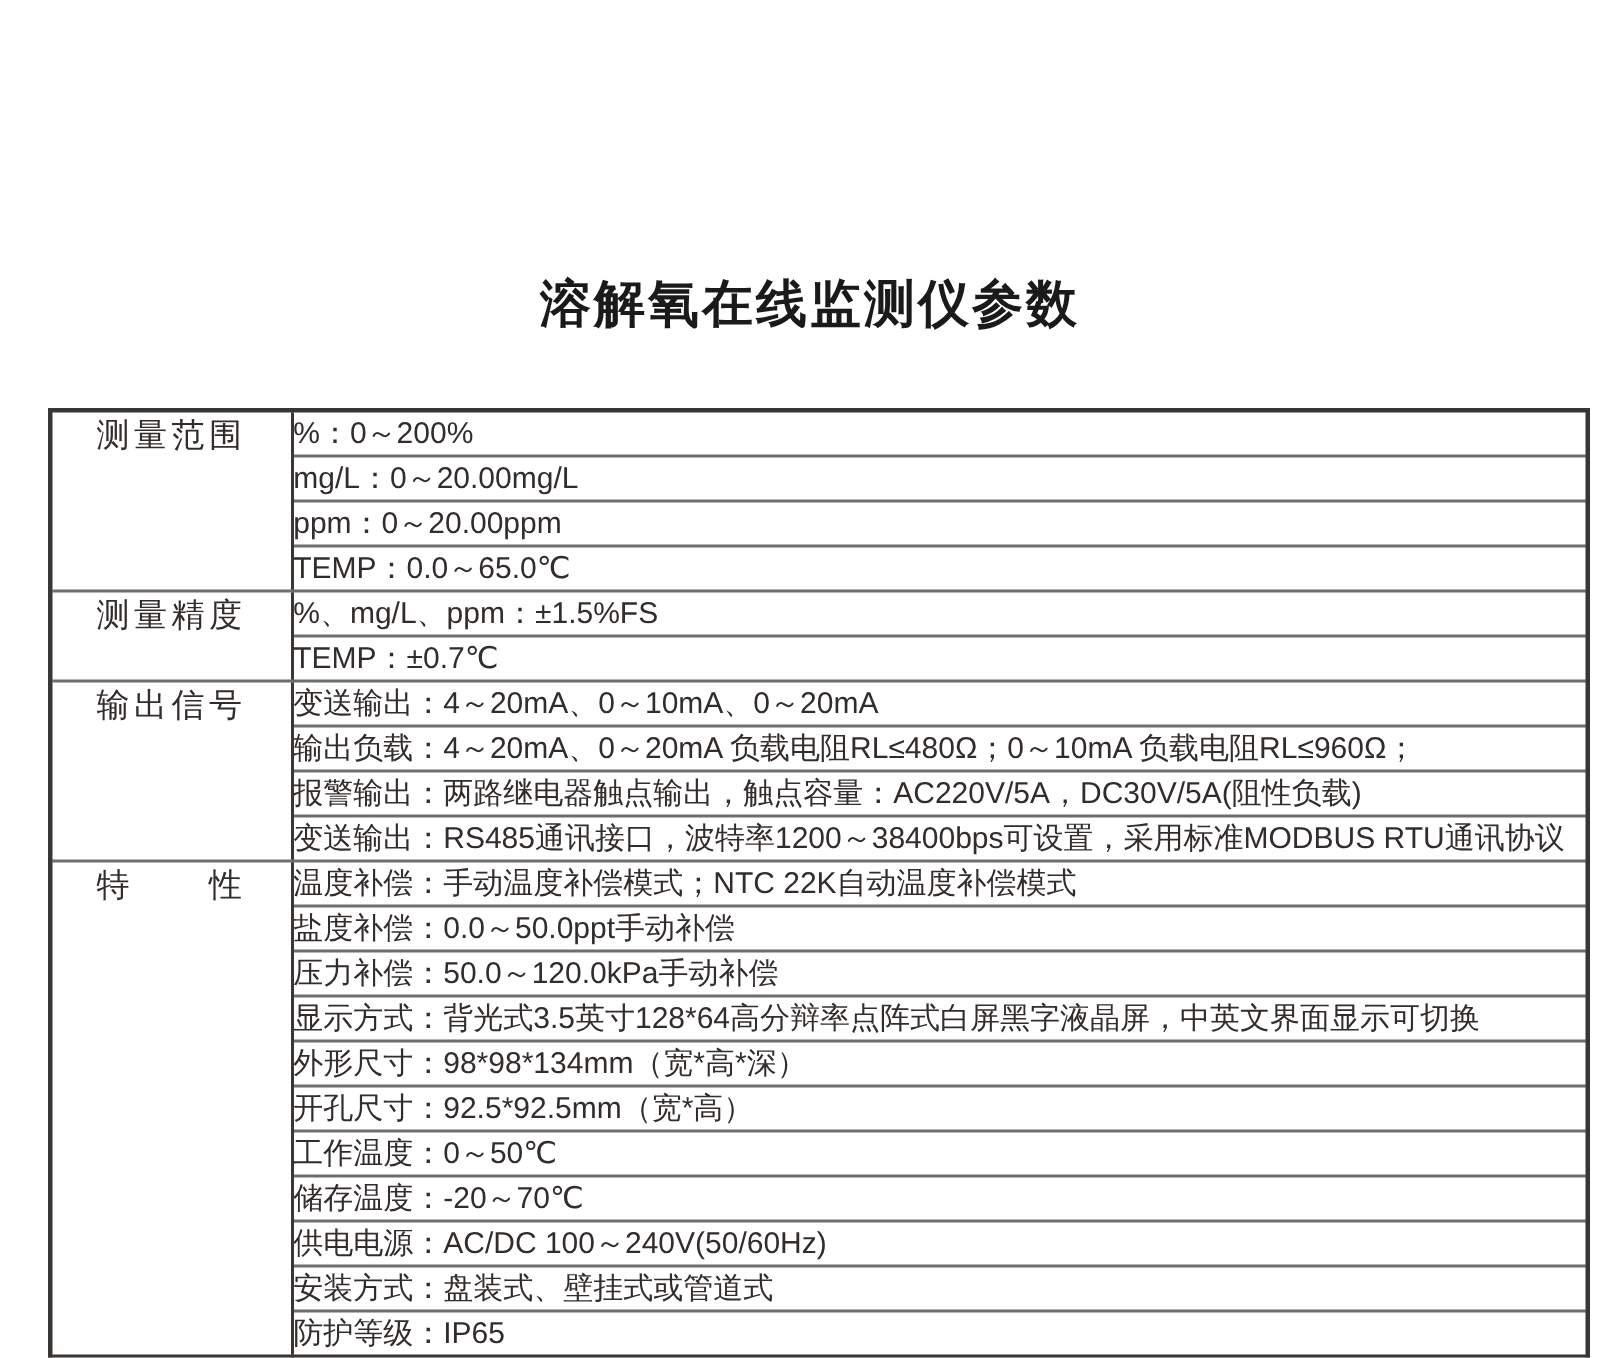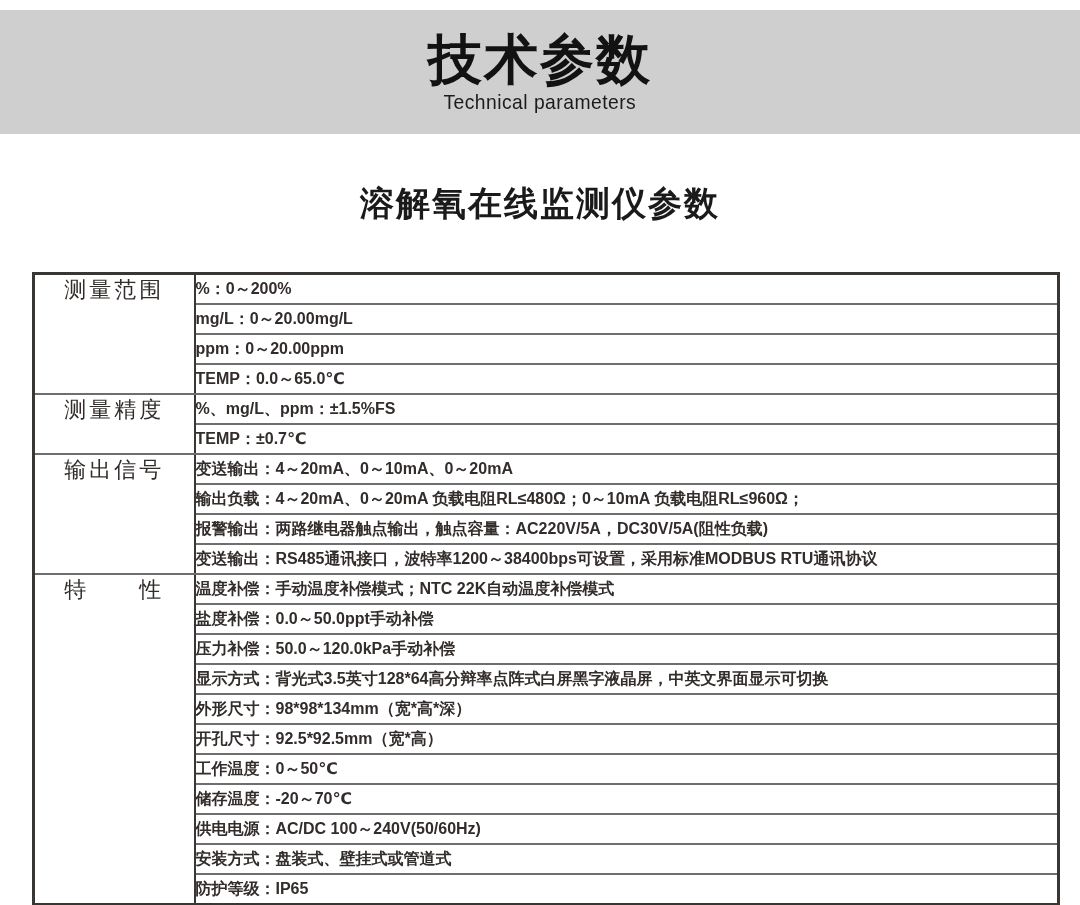--- a/index.html
+++ b/index.html
@@ -85,35 +85,30 @@
     vertical-align: top;
     text-align: center;
     font-size: 22px;
     letter-spacing: 3px;
     line-height: 29px;
     font-weight: 400;
   }
   .value-cell {
     border-bottom: 2px solid #6e6e6e;
     padding-left: 25px;
-    font-size: 16px;
+    font-size: 20px;
     line-height: 28px;
     vertical-align: middle;
-    font-weight: bold;
   }
 </style>
 </head>
 <body>
 
 <div class="page">
 
-  <div class="banner">
-    <div class="banner-title">技术参数</div>
-    <div class="banner-subtitle">Technical parameters</div>
-  </div>
 
   <div class="section-title">溶解氧在线监测仪参数</div>
 
   <table class="params-table">
     <colgroup>
       <col class="c-label">
       <col class="c-value">
     </colgroup>
     <tbody>
         <tr>

